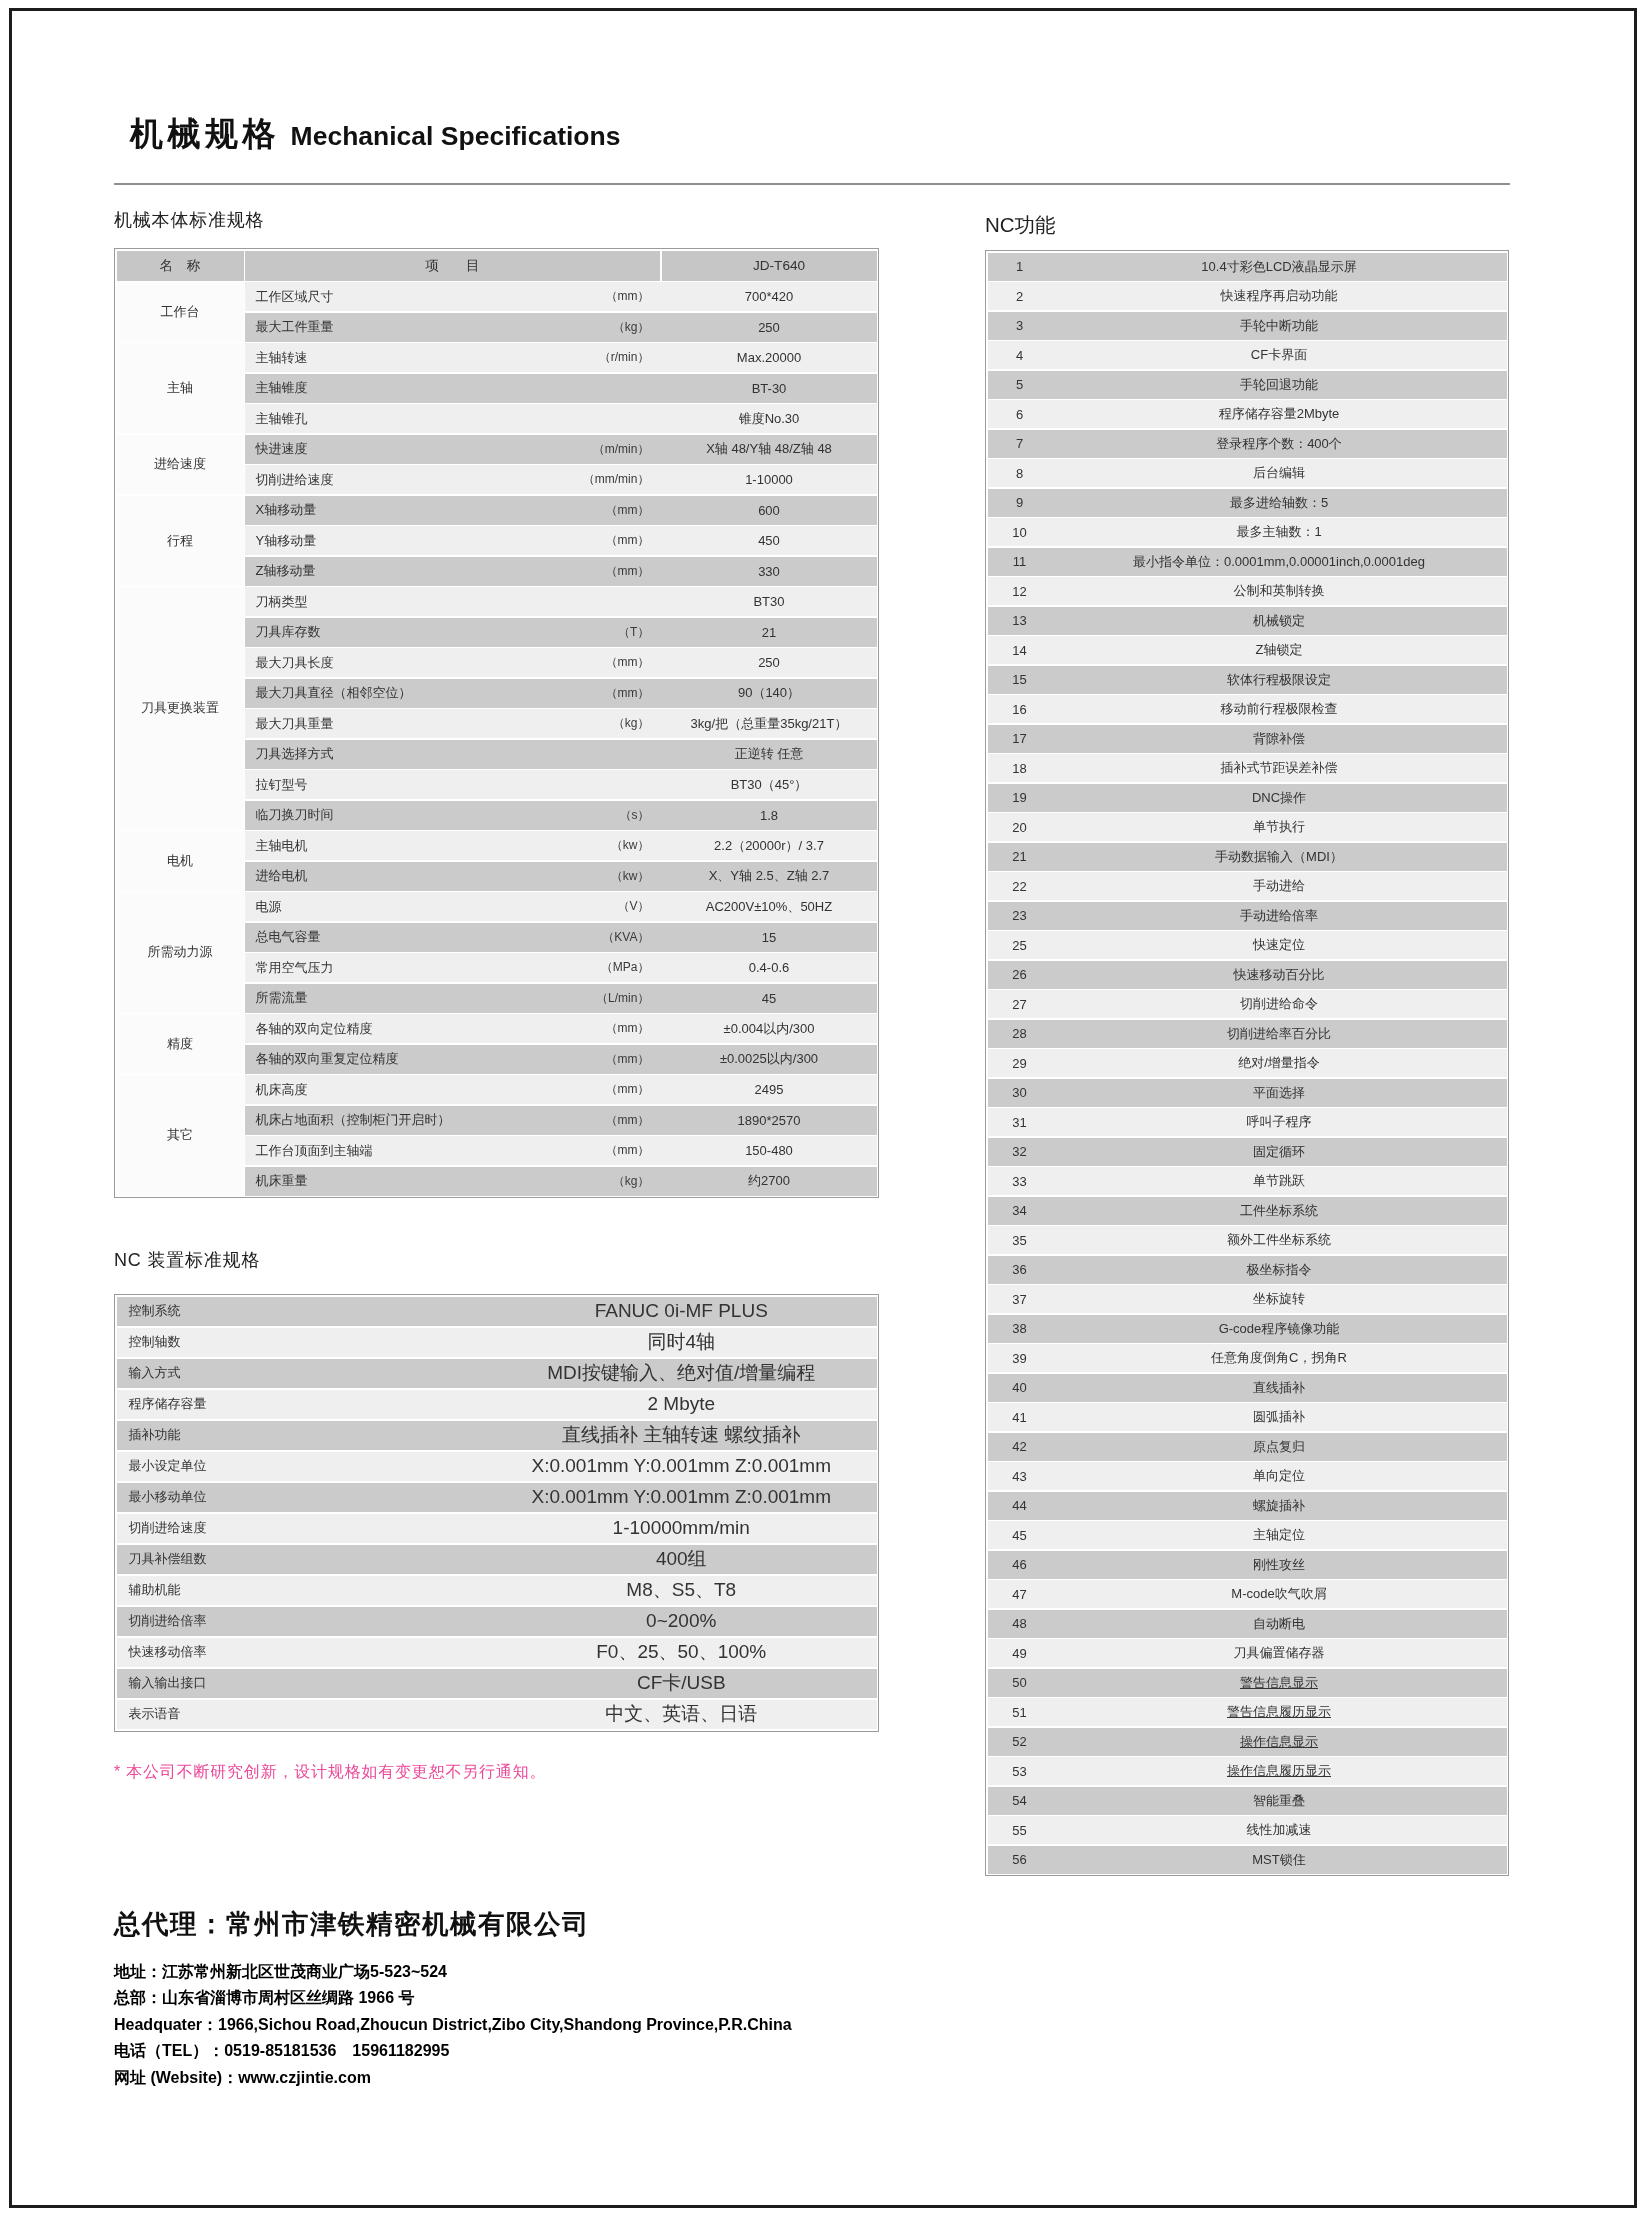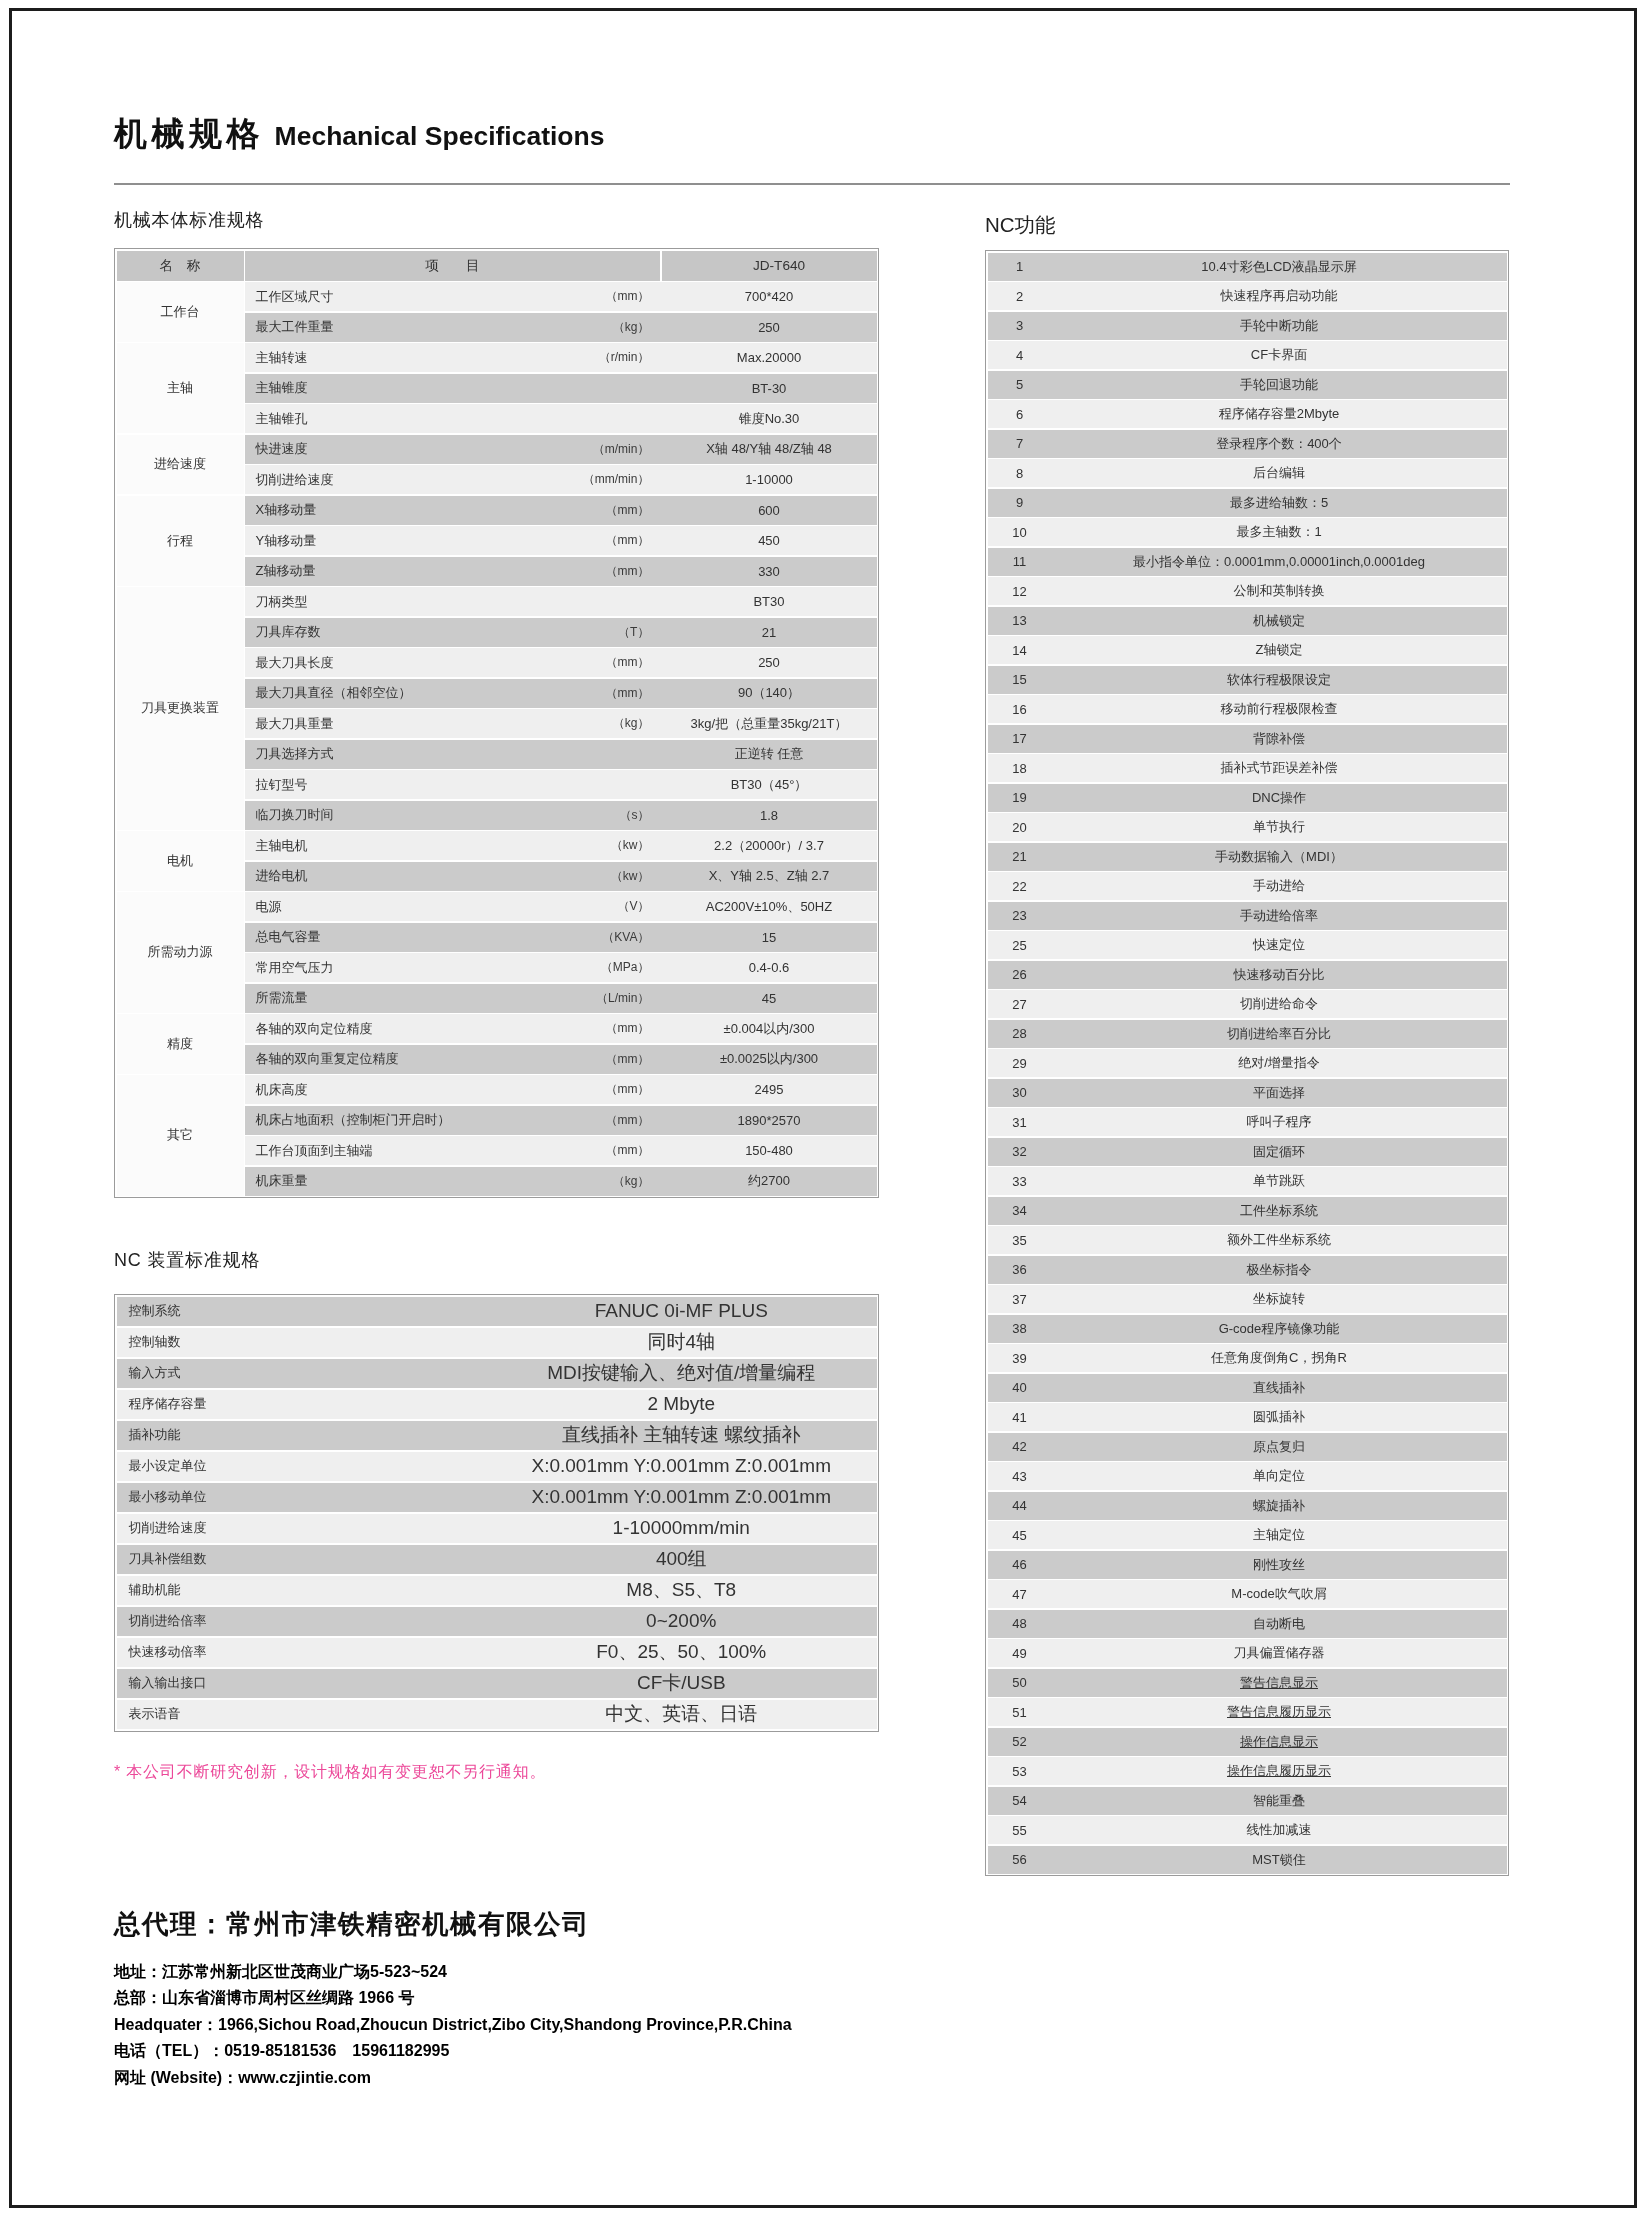--- a/index.html
+++ b/index.html
@@ -5,21 +5,21 @@
   html,body{margin:0;padding:0;}
   body{
     width:1646px;height:2216px;position:relative;background:#ffffff;
     font-family:"Liberation Sans","DejaVu Sans",sans-serif;color:#333;
     -webkit-font-smoothing:antialiased;
   }
   .frame{position:absolute;left:9px;top:7.6px;right:9px;bottom:7.6px;border:3.8px solid #1c1c1c;pointer-events:none;}
 
   
   .page-title{position:absolute;left:114px;top:112px;white-space:nowrap;}
-  .page-title .zh{font-size:33px;font-weight:700;color:#111;letter-spacing:4.5px;}
+  .page-title .zh{font-size:33px;font-weight:700;color:#111;letter-spacing:4.5px;margin-left:16px;}
   .page-title .en{font-size:26.5px;font-weight:700;color:#111;margin-left:10.6px;}
   .title-rule{position:absolute;left:114px;top:183px;width:1396px;height:2.3px;background:#8f8f8f;}
 
   .subtitle{position:absolute;font-size:18px;font-weight:400;color:#222;letter-spacing:0.8px;white-space:nowrap;}
   .sub-mech{left:114px;top:208px;}
   .sub-ncunit{left:114px;top:1248px;}
   .ncf-title{position:absolute;left:985px;top:211px;font-size:20.5px;font-weight:400;color:#222;}
 
   
   .tbl-wrap{position:absolute;background:#fff;border:0.8px solid #9b9b9b;padding:1.5px;box-sizing:border-box;}

